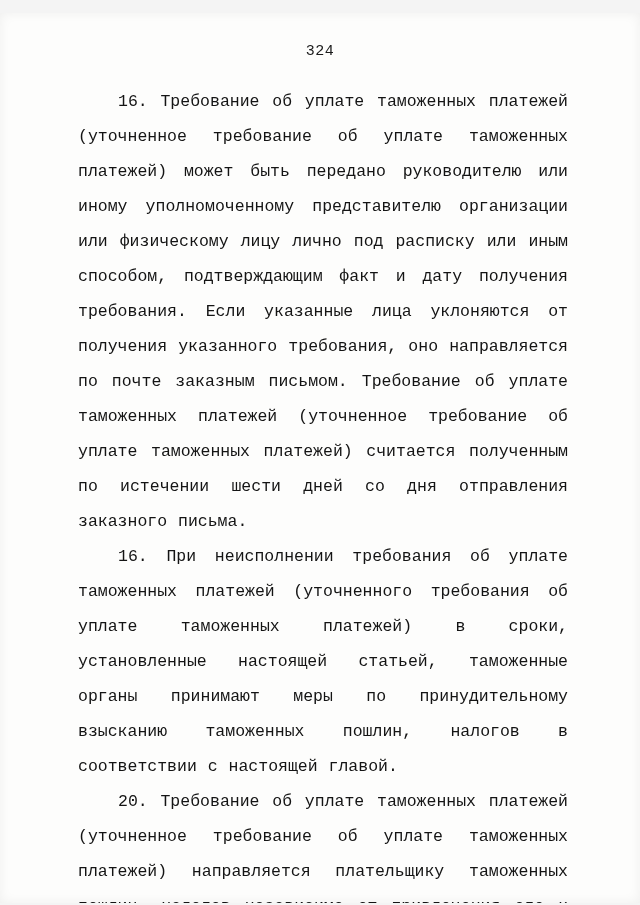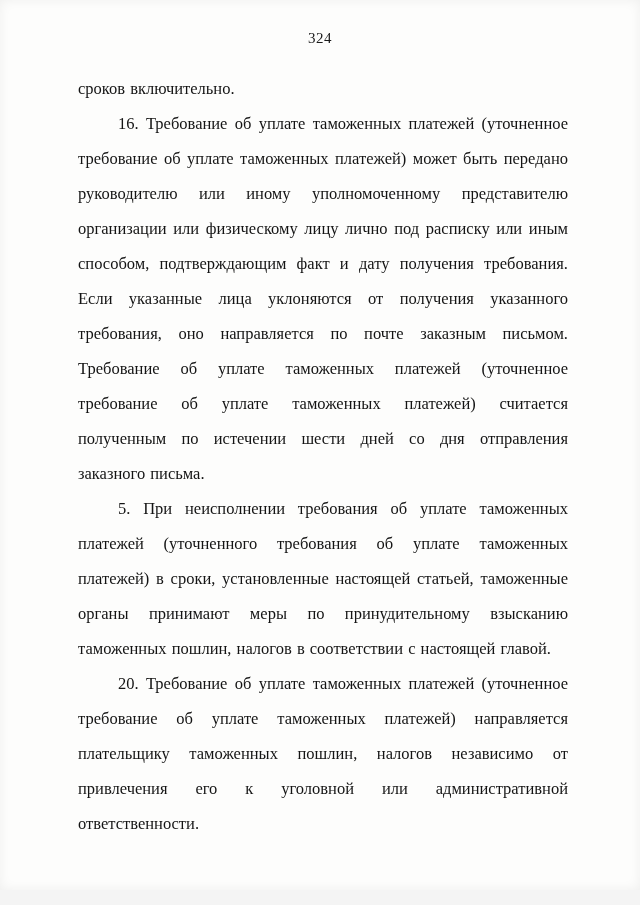--- a/index.html
+++ b/index.html
@@ -4,24 +4,24 @@
 <style>
   html, body {
     margin: 0;
     padding: 0;
     background: #f4f4f4;
   }
   .page {
     position: relative;
     width: 640px;
     height: 890px;
-    margin: 0 auto;
+    margin: 13px auto;
     background: #fdfdfc;
     box-shadow: inset 0 0 12px rgba(0,0,0,0.06);
-    font-family: Liberation Serif, serif;
+    font-family: Liberation Mono, monospace;
     color: #141414;
     overflow: hidden;
   }
   .page-number {
     padding-top: 30px;
     text-align: center;
     font-size: 15px;
     letter-spacing: 0.5px;
     color: #1a1a1a;
   }
@@ -40,18 +40,17 @@
   .content p.no-indent {
     text-indent: 0;
   }
 </style>
 </head>
 <body>
 
 <div class="page">
   <div class="page-number">324</div>
   <div class="content">
-      <p class="no-indent">сроков включительно.</p>
       <p>16. Требование об уплате таможенных платежей (уточненное требование об уплате таможенных платежей) может быть передано руководителю или иному уполномоченному представителю организации или физическому лицу лично под расписку или иным способом, подтверждающим факт и дату получения требования. Если указанные лица уклоняются от получения указанного требования, оно направляется по почте заказным письмом. Требование об уплате таможенных платежей (уточненное требование об уплате таможенных платежей) считается полученным по истечении шести дней со дня отправления заказного письма.</p>
-      <p>5. При неисполнении требования об уплате таможенных платежей (уточненного требования об уплате таможенных платежей)  в сроки, установленные настоящей статьей, таможенные органы принимают меры по принудительному взысканию таможенных пошлин, налогов в соответствии с настоящей главой.</p>
+      <p>16. При неисполнении требования об уплате таможенных платежей (уточненного требования об уплате таможенных платежей)  в сроки, установленные настоящей статьей, таможенные органы принимают меры по принудительному взысканию таможенных пошлин, налогов в соответствии с настоящей главой.</p>
       <p>20. Требование об уплате таможенных платежей (уточненное требование об уплате таможенных платежей)  направляется плательщику таможенных пошлин, налогов независимо от привлечения его к уголовной или административной ответственности.</p>
     </div>
 </div>
 
 </body></html>

